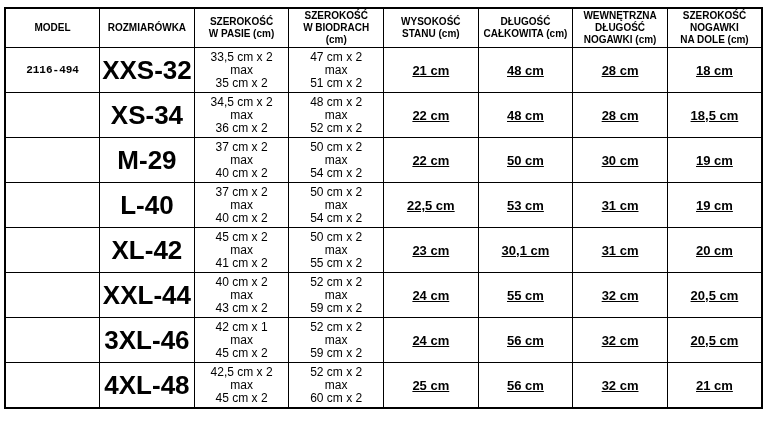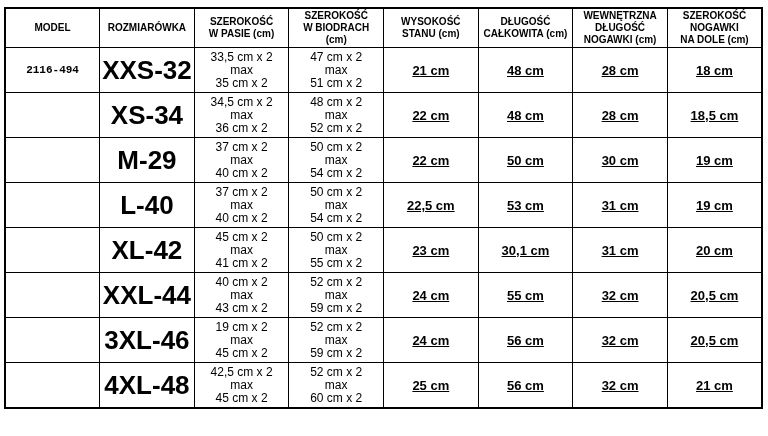--- a/index.html
+++ b/index.html
@@ -174,21 +174,21 @@
 max
 59 cm x 2</td>
         <td class="value-cell">24 cm</td>
         <td class="value-cell">55 cm</td>
         <td class="value-cell">32 cm</td>
         <td class="value-cell">20,5 cm</td>
       </tr>
       <tr>
         <td class="model-cell"></td>
         <td class="size-cell">3XL-46</td>
-        <td class="measure-cell">19 cm x 2
+        <td class="measure-cell">42 cm x 1
 max
 45 cm x 2</td>
         <td class="measure-cell">52 cm x 2
 max
 59 cm x 2</td>
         <td class="value-cell">24 cm</td>
         <td class="value-cell">56 cm</td>
         <td class="value-cell">32 cm</td>
         <td class="value-cell">20,5 cm</td>
       </tr>

